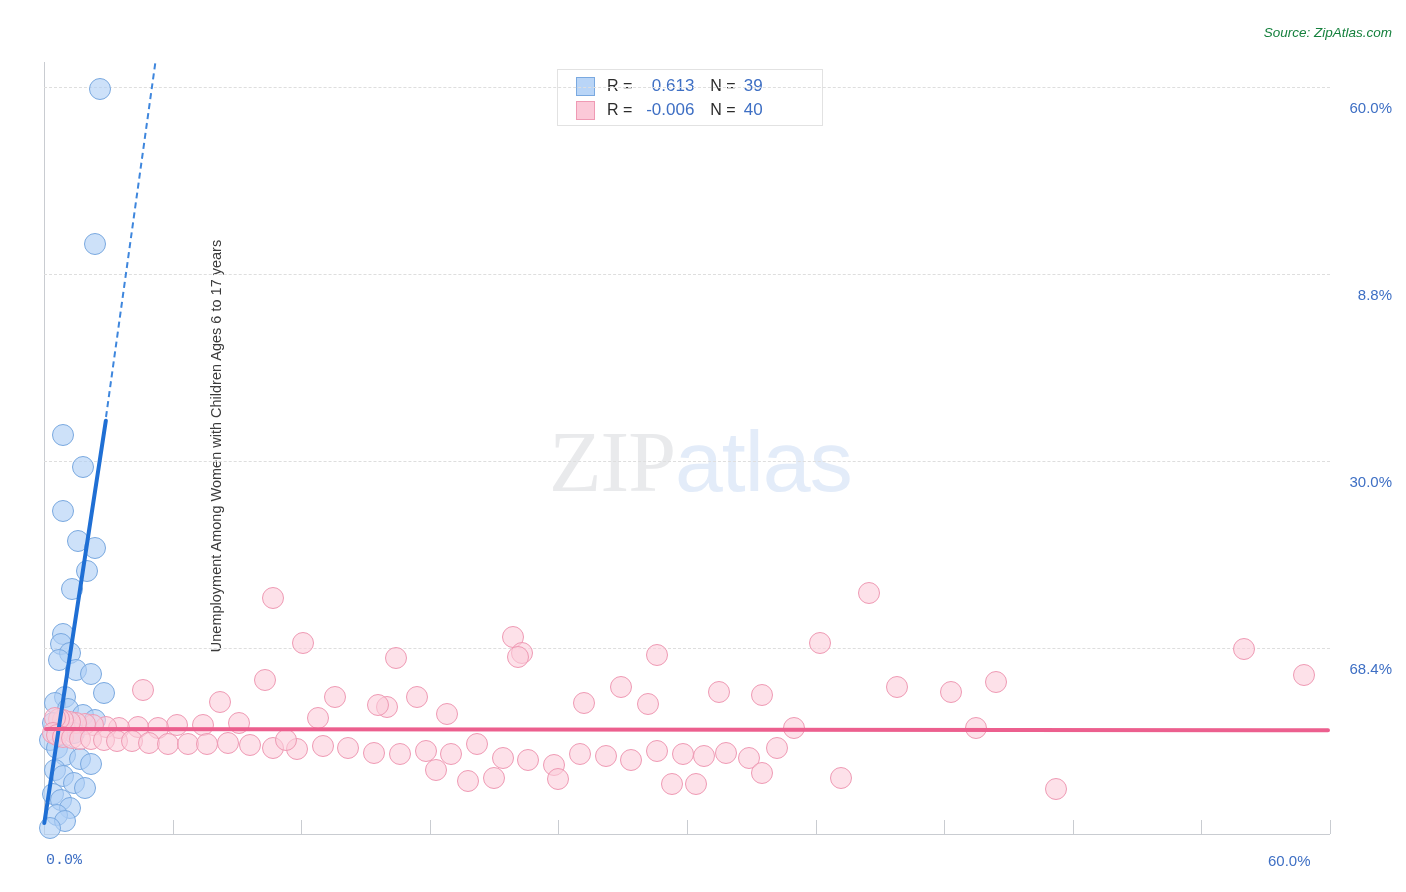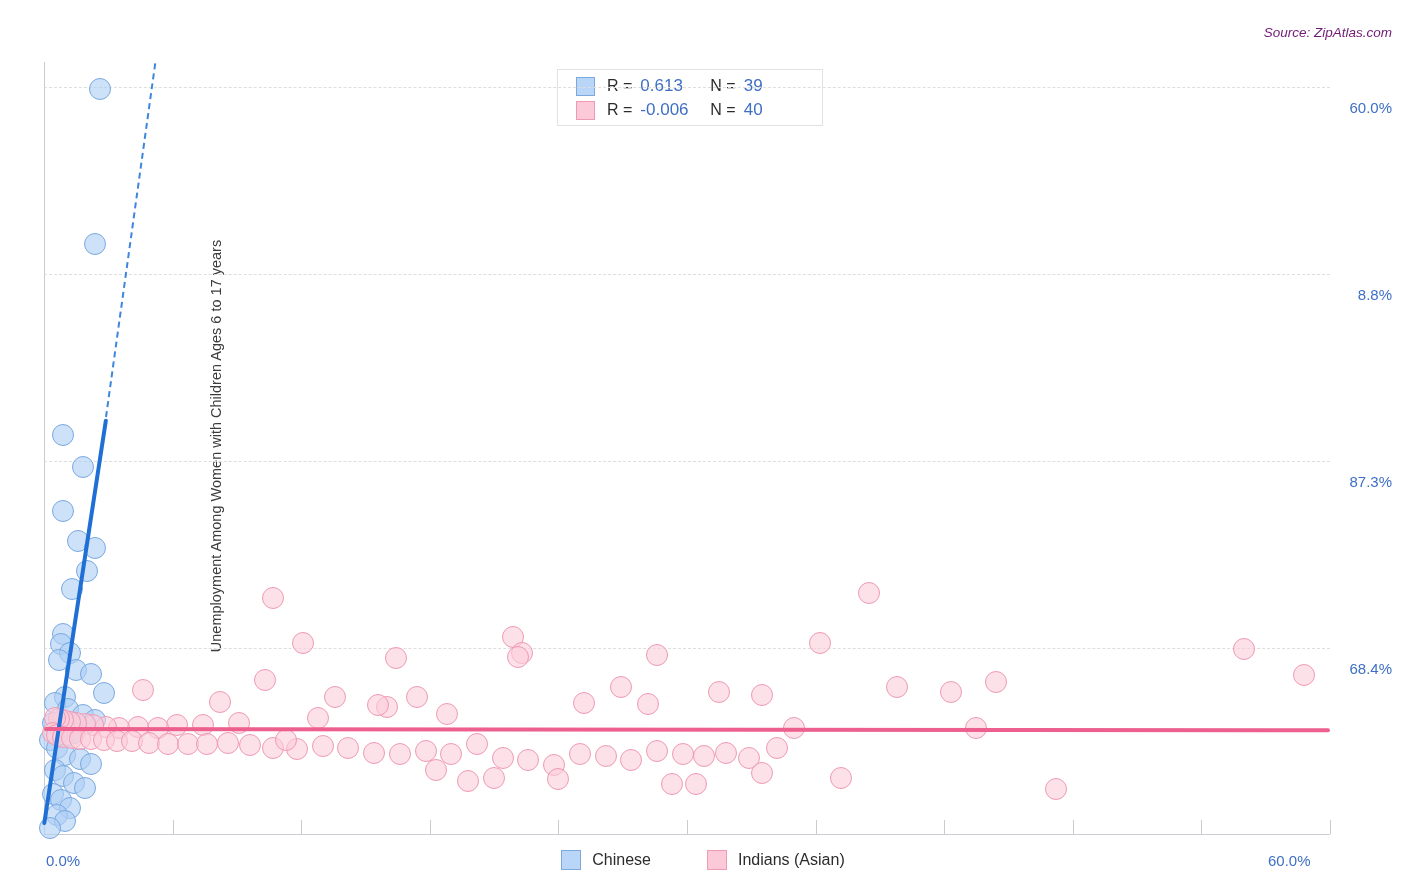--- a/index.html
+++ b/index.html
@@ -28,21 +28,21 @@
     color: #2b2b2b;
     white-space: nowrap;
     font-weight: 400;
   }
   .source {
     position: absolute;
     right: 14px;
     top: 25px;
     font-size: 13.5px;
     font-style: italic;
-    color: #701a75;
+    color: #15803d;
     white-space: nowrap;
   }
   .ylabel {
     position: absolute;
     left: 10px;
     top: 50%;
     transform: translateY(-50%) rotate(-90deg);
     transform-origin: center center;
     font-size: 14.5px;
     color: #3b3b3b;
@@ -162,21 +162,21 @@
   .swatch.pink { background: #fbc9d8; border: 1px solid #ef9ab4; }
   .lg-label {
     font-size: 16px;
     color: #2c2c2c;
     margin-left: 12px;
   }
   .lg-value {
     font-size: 17px;
     color: #3e6fc4;
     margin-left: 8px;
-    text-align: left;
+    text-align: right;
     min-width: 54px;
     display: inline-block;
   }
   .lg-n {
     font-size: 16px;
     color: #2c2c2c;
     margin-left: 16px;
   }
   .lg-nval {
     font-size: 17px;
@@ -232,71 +232,62 @@
 <body>
 
 <div id="root">
 
   <div class="source">Source: ZipAtlas.com</div>
   <div class="ylabel">Unemployment Among Women with Children Ages 6 to 17 years</div>
 
   <div class="axis-line-v"></div>
   <div class="axis-line-h"></div>
 
+  <div class="watermark"><span class="wm-zip">ZIP</span><span class="wm-atlas">atlas</span></div>
 
   <div id="plot"></div>
 
   <div class="legend-box">
     <div class="legend-row r1">
       <span class="swatch blue"></span>
       <span class="lg-label">R =</span>
       <span class="lg-value">0.613</span>
       <span class="lg-n">N =</span>
       <span class="lg-nval">39</span>
     </div>
     <div class="legend-row r2">
       <span class="swatch pink"></span>
       <span class="lg-label">R =</span>
       <span class="lg-value">-0.006</span>
       <span class="lg-n">N =</span>
       <span class="lg-nval">40</span>
     </div>
   </div>
 
-  <div class="bottom-legend">
-    <div class="bl-item">
-      <span class="bl-sw blue"></span>
-      <span class="bl-text">Chinese</span>
-    </div>
-    <div class="bl-item">
-      <span class="bl-sw pink"></span>
-      <span class="bl-text">Indians (Asian)</span>
-    </div>
-  </div>
 
 <div class="gridline" style="left: 44px; top: 647.984px;"></div>
     <div class="ytick-label" style="top: 659.984px;">68.4%</div>
     <div class="gridline" style="left: 44px; top: 460.968px;"></div>
-    <div class="ytick-label" style="top: 472.968px;">87.3%</div>
+    <div class="ytick-label" style="top: 472.968px;">30.0%</div>
     <div class="gridline" style="left: 44px; top: 273.952px;"></div>
     <div class="ytick-label" style="top: 285.952px;">8.8%</div>
     <div class="gridline" style="left: 44px; top: 86.9355px;"></div>
     <div class="ytick-label" style="top: 98.9355px;">60.0%</div>
     <div class="xtick" style="left: 44px;"></div>
     <div class="xtick" style="left: 172.6px;"></div>
     <div class="xtick" style="left: 301.2px;"></div>
     <div class="xtick" style="left: 429.8px;"></div>
     <div class="xtick" style="left: 558.4px;"></div>
     <div class="xtick" style="left: 687px;"></div>
     <div class="xtick" style="left: 815.6px;"></div>
     <div class="xtick" style="left: 944.2px;"></div>
     <div class="xtick" style="left: 1072.8px;"></div>
     <div class="xtick" style="left: 1201.4px;"></div>
     <div class="xtick" style="left: 1330px;"></div>
-    <div class="xtick-label" style="left: 46px;">0.0%</div>
+    <div class="xtick-label" style="left: 46px; font-family: Liberation Mono, monospace;">0.0%</div>
     <div class="xtick-label" style="left: 1268px;">60.0%</div>
     <div class="dot blue" style="left: 88.7267px; top: 78.429px; width: 22px; height: 22px;"></div>
     <div class="dot blue" style="left: 84.44px; top: 233.029px; width: 22px; height: 22px;"></div>
     <div class="dot blue" style="left: 52.29px; top: 423.785px; width: 22px; height: 22px;"></div>
     <div class="dot blue" style="left: 71.58px; top: 456.202px; width: 22px; height: 22px;"></div>
     <div class="dot blue" style="left: 52.29px; top: 499.839px; width: 22px; height: 22px;"></div>
     <div class="dot blue" style="left: 67.2933px; top: 529.761px; width: 22px; height: 22px;"></div>
     <div class="dot blue" style="left: 84.44px; top: 537.242px; width: 22px; height: 22px;"></div>
     <div class="dot blue" style="left: 75.8667px; top: 559.684px; width: 22px; height: 22px;"></div>
     <div class="dot blue" style="left: 60.8633px; top: 578.385px; width: 22px; height: 22px;"></div>

